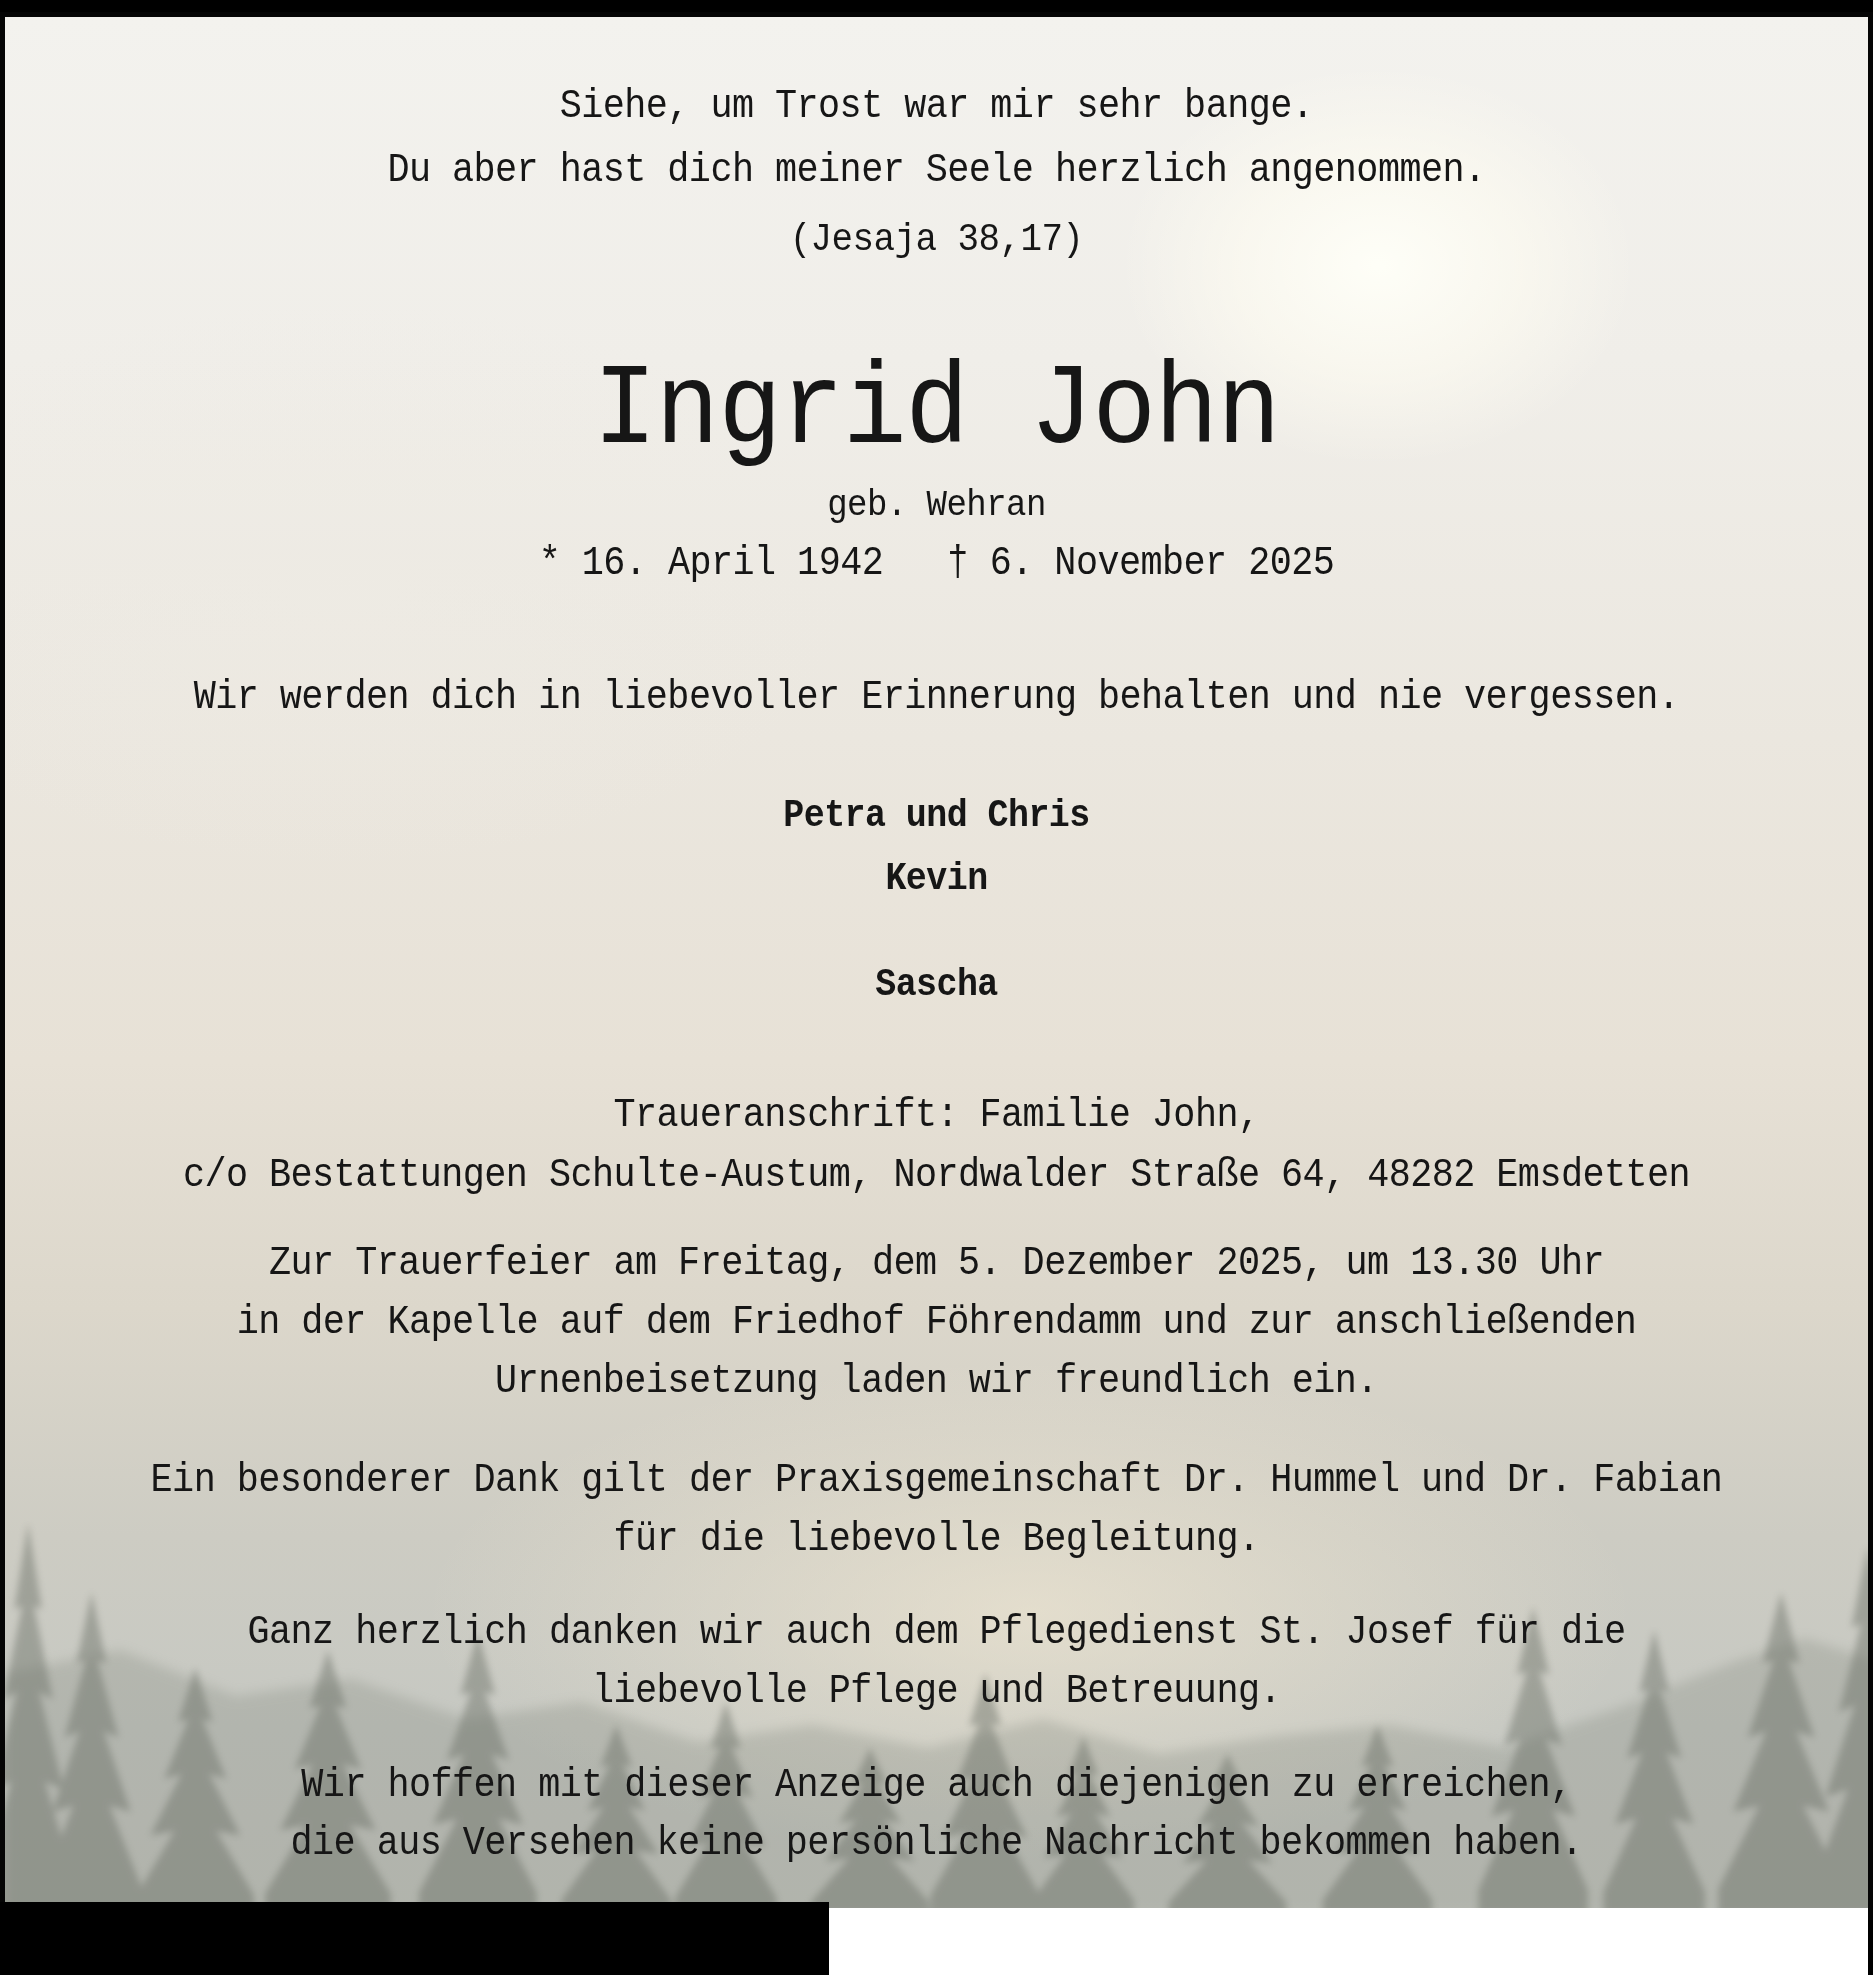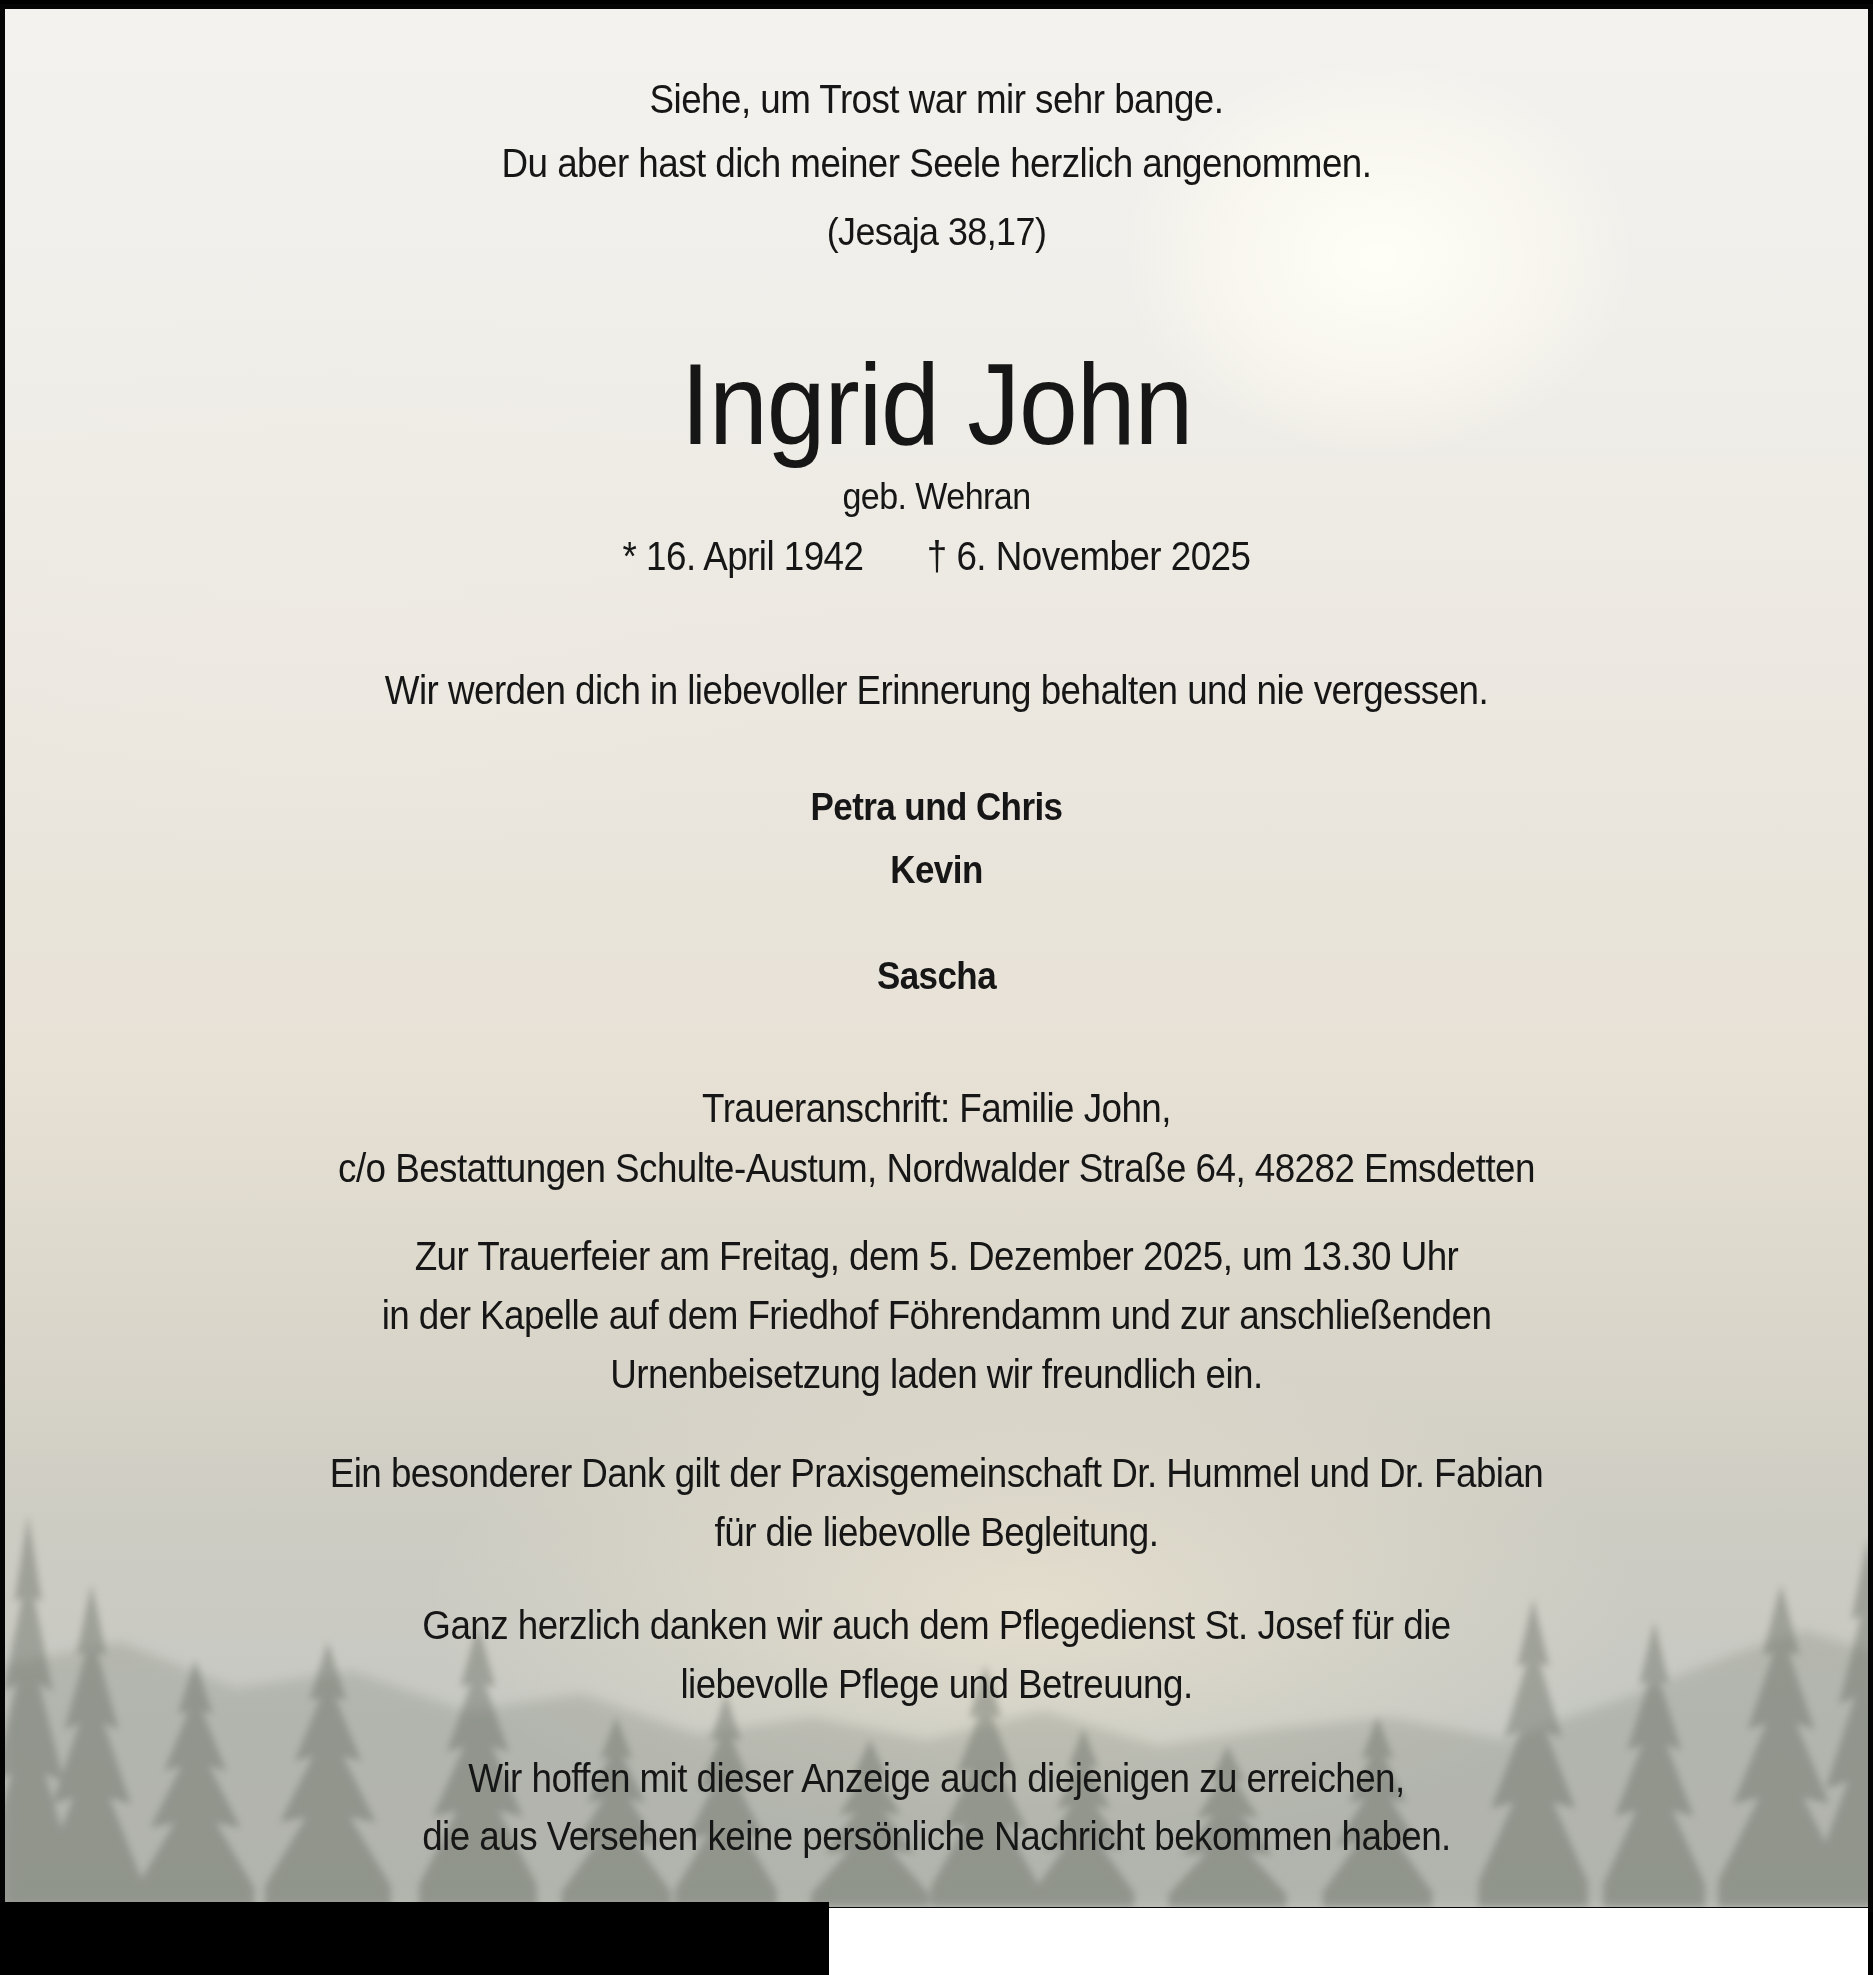--- a/index.html
+++ b/index.html
@@ -5,30 +5,31 @@
   html,body { margin:0; padding:0; background:#000; }
   .page {
     position:relative;
     width:1873px; height:1975px;
     background:#000;
     overflow:hidden;
     font-family:"Liberation Sans", sans-serif;
   }
   
   .card {
-    position:absolute; left:0; top:4px;
+    position:absolute; left:0; top:12px;
     width:1873px; height:1908px;
     box-sizing:border-box;
     border:5.8px solid #050505;
     overflow:hidden;
     background:
       radial-gradient(ellipse 358px 277px at 1373px 248px, rgba(255,255,248,0.95) 0%, rgba(255,253,242,0.55) 40%, rgba(255,253,242,0) 72%),
       radial-gradient(ellipse 865px 358px at 55% 84%, rgba(244,234,212,0.60) 0%, rgba(244,234,212,0) 70%),
       radial-gradient(ellipse 750px 404px at 18% 30%, rgba(238,235,228,0.55) 0%, rgba(238,235,228,0) 70%),
       linear-gradient(180deg, #f3f2ee 0%, #f0eee9 18%, #ebe7df 38%, #e7e1d6 55%, #dcd7cb 68%, #cdccc3 80%, #c6c8c2 90%, #c4c6c0 100%);
+    font-family: Liberation Mono, monospace;
   }
   .trees {
     position:absolute; left:0; bottom:0;
     width:1873px; height:438px;
     display:block;
   }
   
   .text-layer {
     position:absolute; left:0; top:0;
     width:100%; height:100%;

